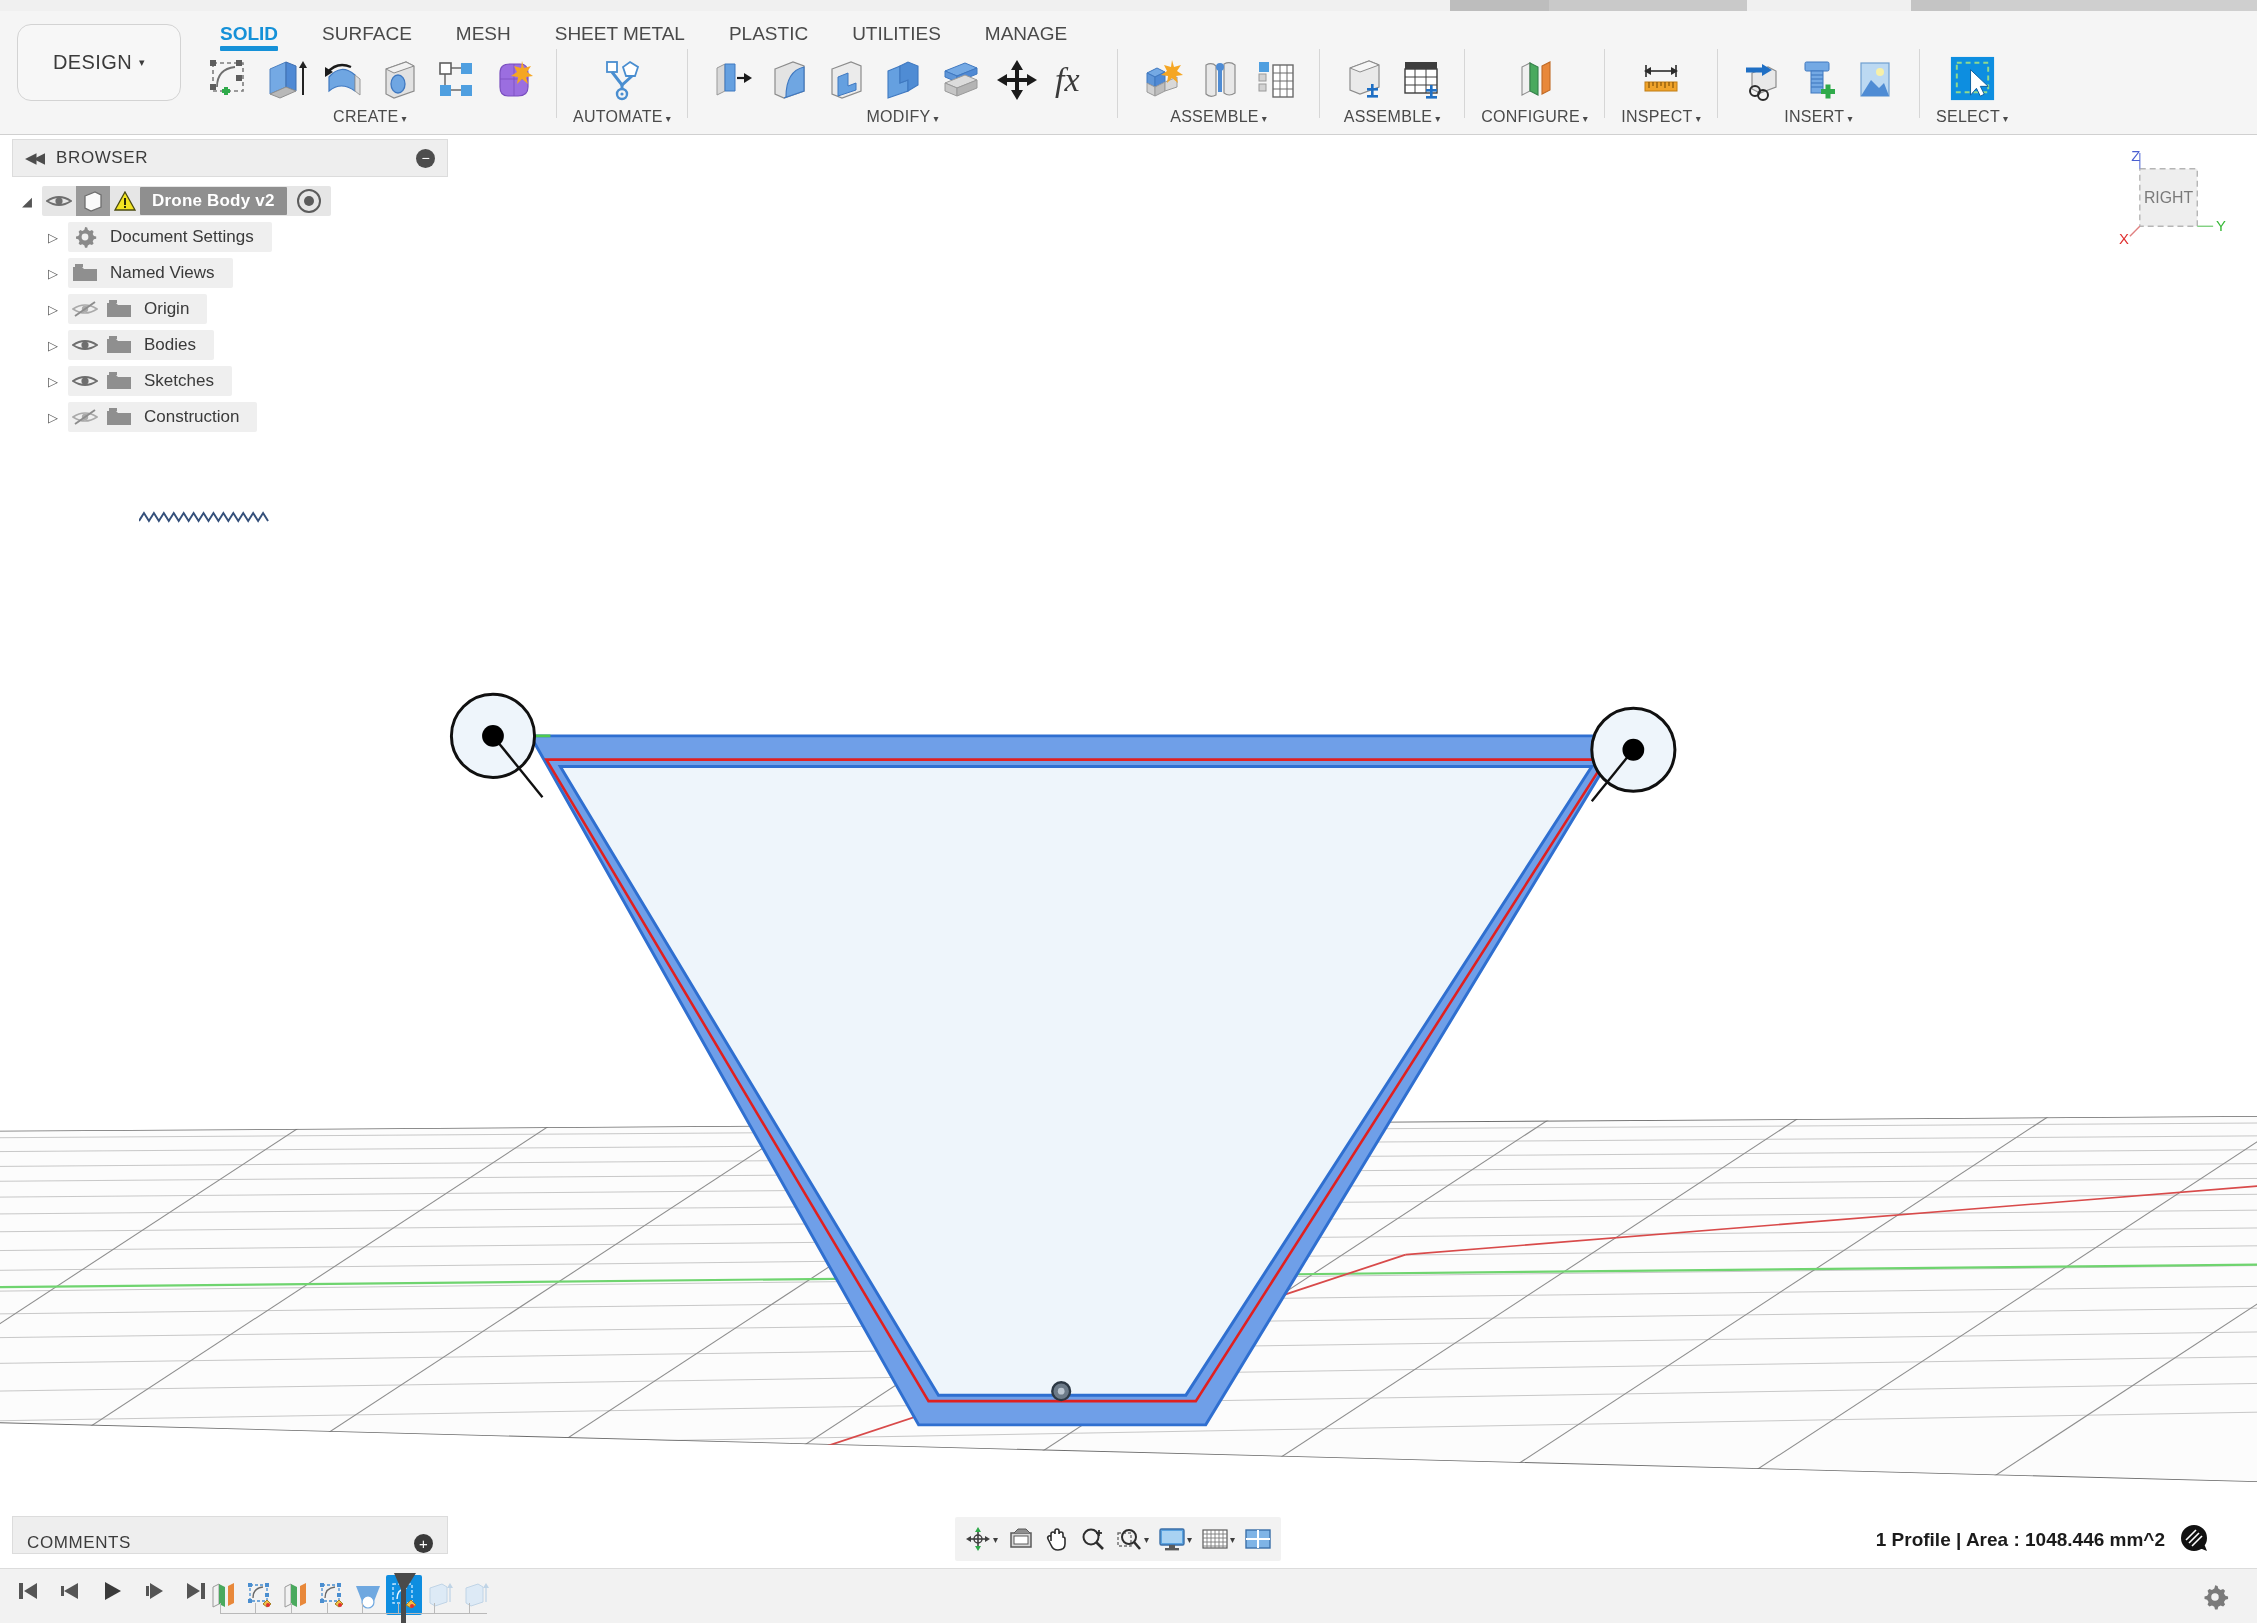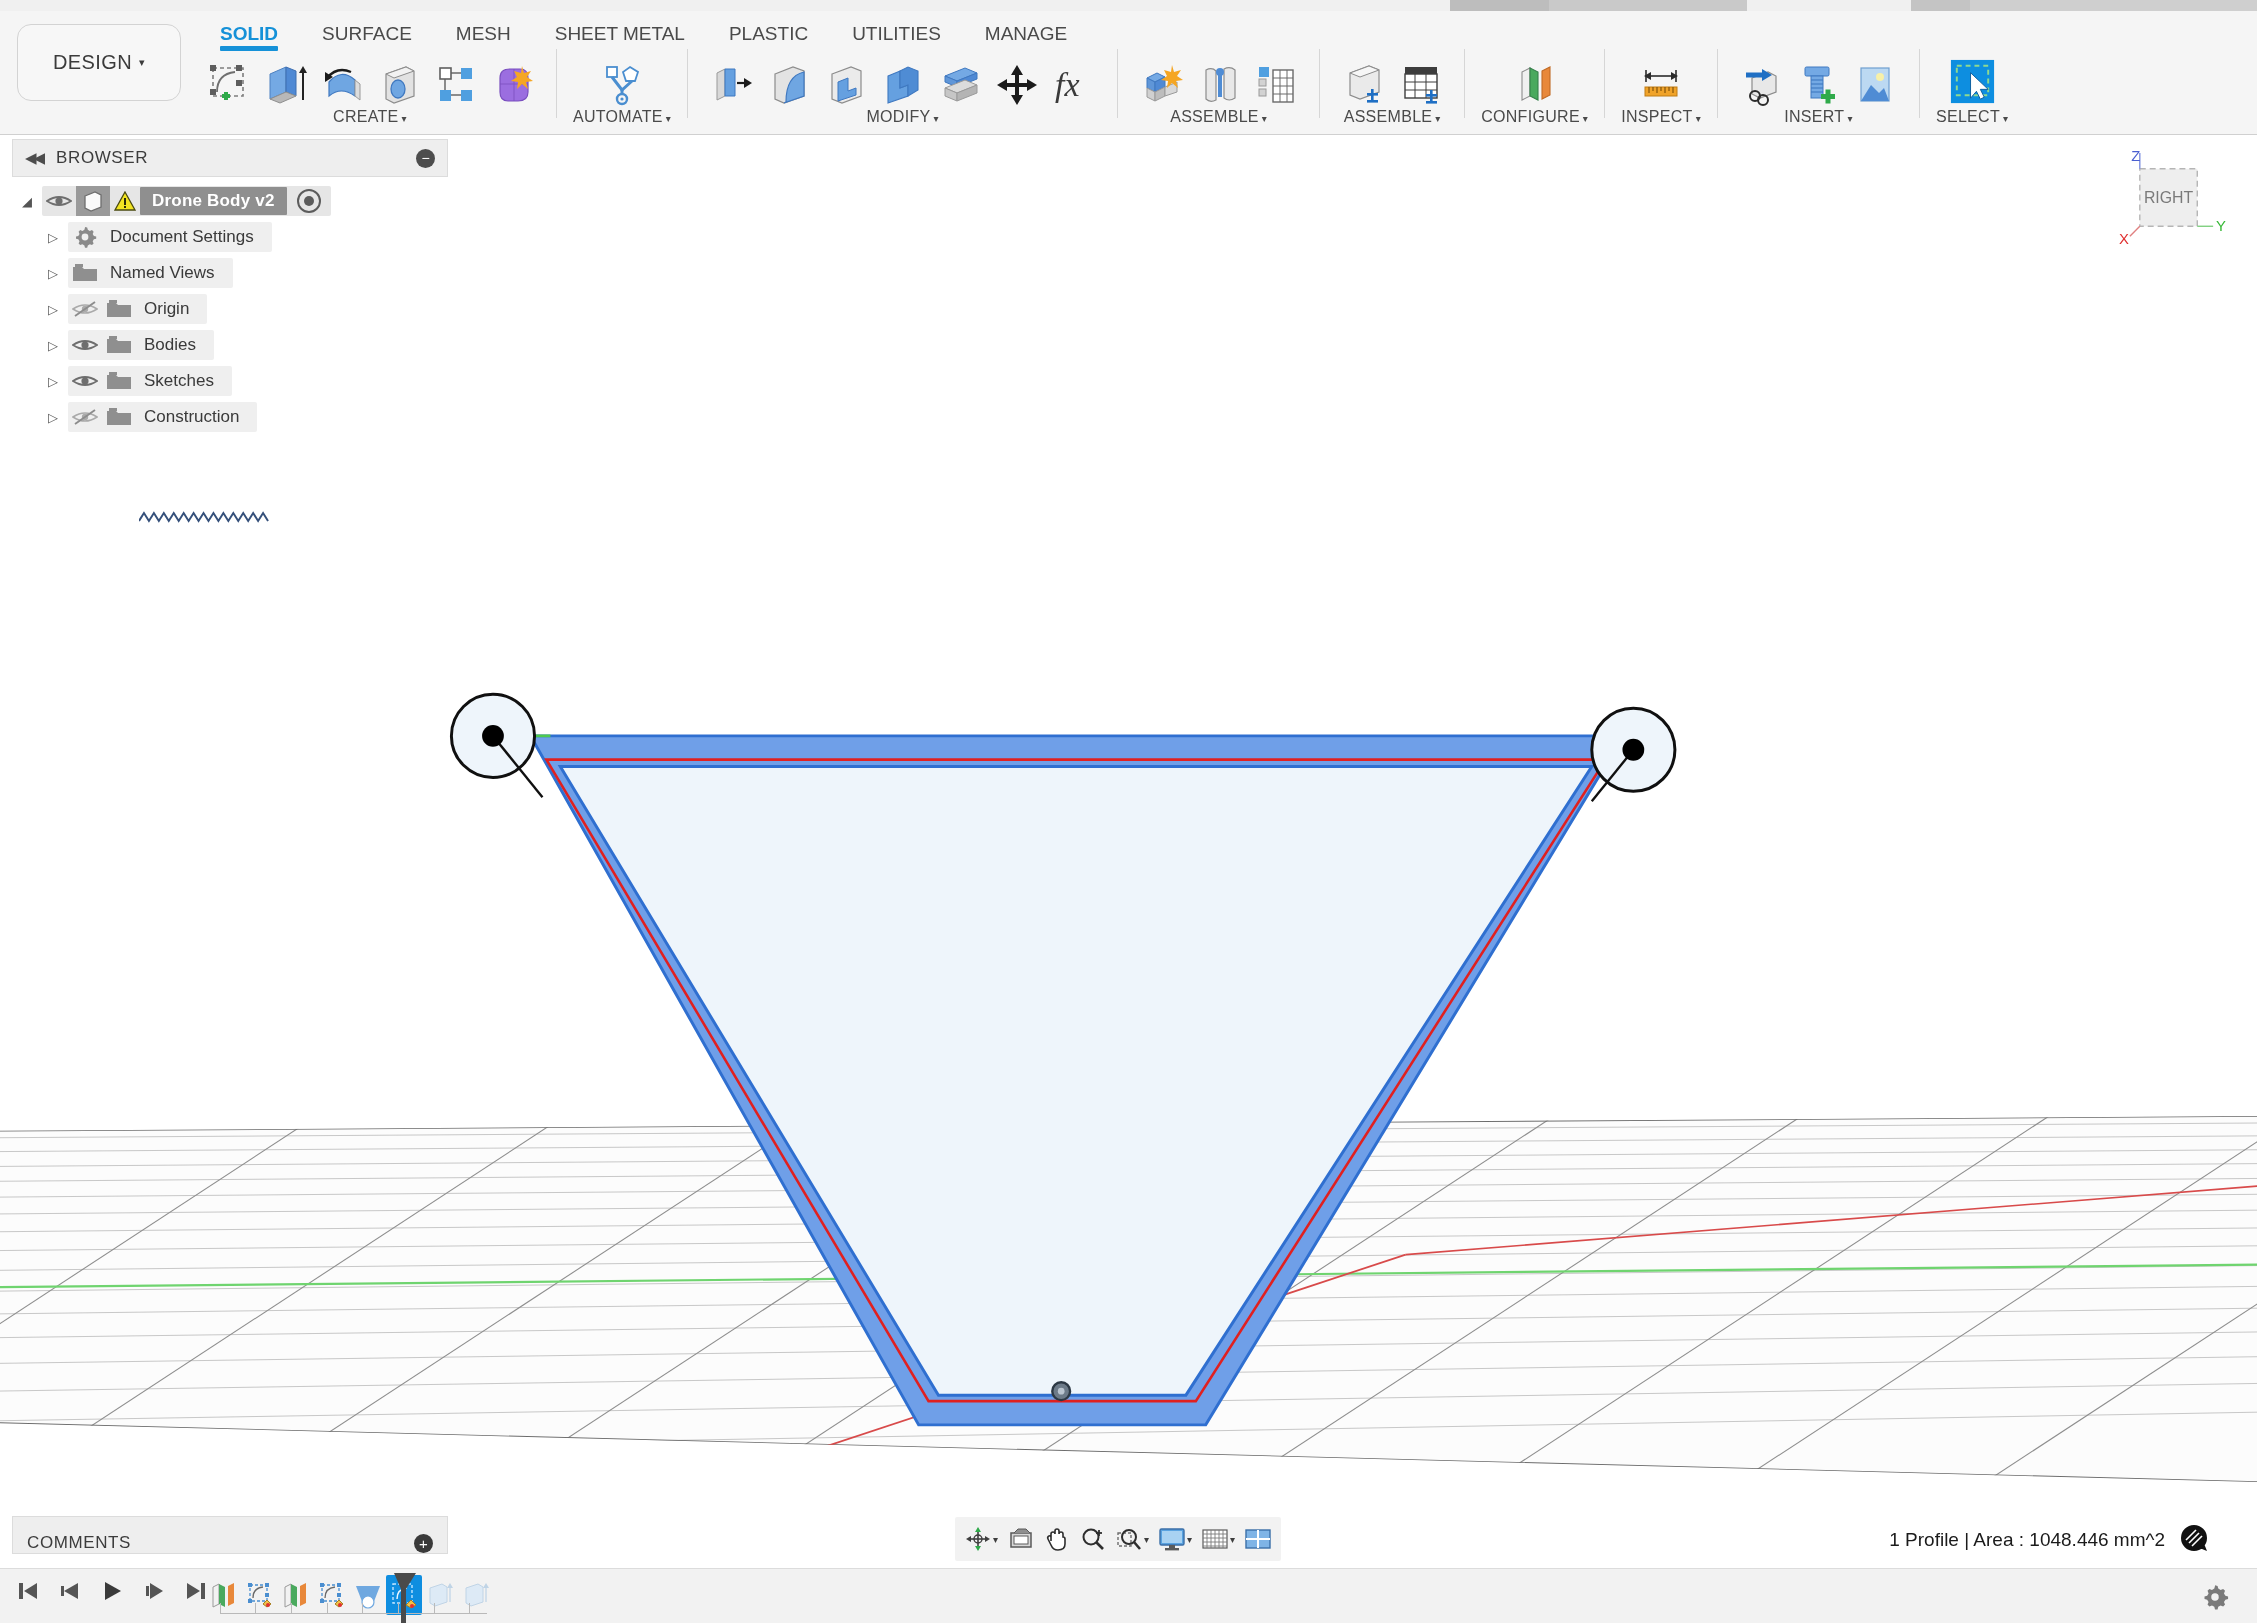--- a/index.html
+++ b/index.html
@@ -52,21 +52,21 @@
 
   .groups { position: absolute; left: 194px; top: 38px; height: 89px; display: flex; align-items: flex-start; }
   .grp { display: flex; flex-direction: column; align-items: center; position: relative; padding: 0 6px; }
   .grp-icons { display: flex; align-items: center; gap: 2px; height: 61px; }
   .grp-label {
     font-size: 16px; color: #4a4a4a; letter-spacing: 0.3px; white-space: nowrap;
     margin-top: -2px;
   }
   .grp-label .caret { font-size: 10px; margin-left: 3px; }
   .sep { width: 1px; height: 69px; background: #d6d6d6; margin: 0 10px; align-self: flex-start; }
-  .ico { width: 55px; height: 57px; display: flex; align-items: flex-end; justify-content: center; cursor: pointer; }
+  .ico { width: 55px; height: 57px; display: flex; align-items: center; justify-content: center; cursor: pointer; }
   .ico svg { display: block; }
 
   
   .browser {
     position: absolute; left: 12px; top: 139px; width: 436px;
     background: transparent;
   }
   .browser-head {
     height: 38px; background: #eeeeee; border: 1px solid #dcdcdc;
     display: flex; align-items: center; padding-left: 12px; gap: 14px;
@@ -136,21 +136,21 @@
     border-radius: 2px;
   }
   .navbtn { width: 34px; height: 38px; display: flex; align-items: center; justify-content: center; cursor: pointer; }
   .navcaret { font-size: 10px; color: #3e3e3e; margin-left: -4px; margin-right: 4px; cursor: pointer; }
 
   
   .status {
     position: absolute; right: 48px; top: 1525px; height: 30px;
     display: flex; align-items: center; gap: 14px;
   }
-  .status .txt { font-size: 19px; font-weight: 400; color: #1b1b1b; white-space: nowrap; }
+  .status .txt { font-size: 19px; font-weight: 700; color: #1b1b1b; white-space: nowrap; }
 
   
   .bottombar {
     position: absolute; left: 0; top: 1568px; width: 2257px; height: 55px;
     background: #f2f2f2; border-top: 1px solid #dcdcdc;
   }
   .tl-playback { position: absolute; left: 14px; top: 8px; display: flex; align-items: center; gap: 14px; }
   .tl-btn { width: 28px; height: 28px; display: flex; align-items: center; justify-content: center; cursor: pointer; }
   .timeline { position: absolute; left: 206px; top: 6px; display: flex; align-items: flex-start; }
   .tl-item { width: 36px; height: 40px; display: flex; align-items: center; justify-content: center; position: relative; cursor: pointer; }

